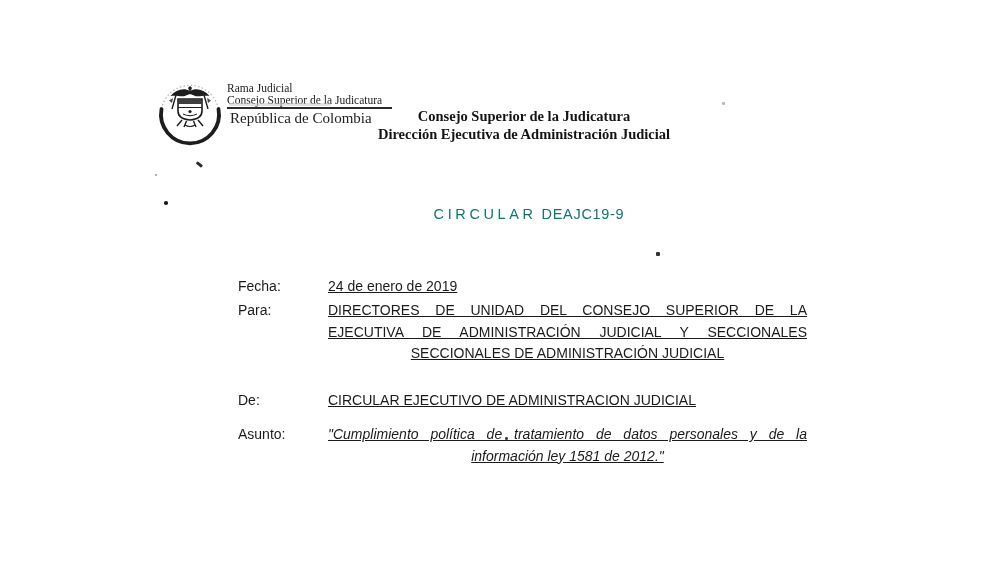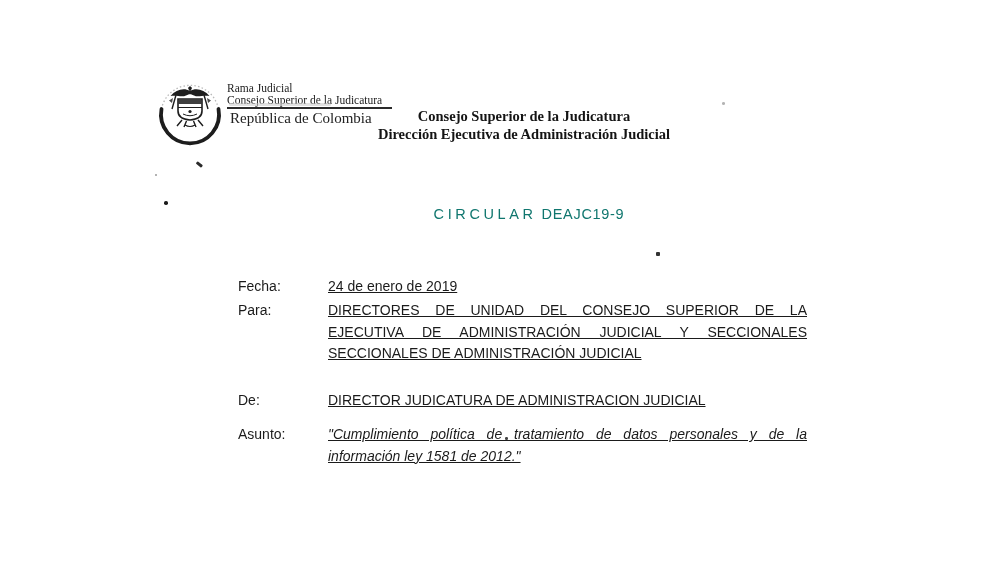--- a/index.html
+++ b/index.html
@@ -35,21 +35,21 @@
     position:absolute;left:229px;top:206px;width:600px;
     text-align:center;font-size:14.5px;color:#0f766e;white-space:nowrap;
   }
   .t-word{letter-spacing:3.6px;}
   .t-code{letter-spacing:0.7px;margin-left:5px;}
   
   .field{position:absolute;left:238px;width:572px;display:flex;font-size:14px;line-height:21.5px;}
   .field .lbl{width:90px;flex:none;}
   .field .val{width:479px;text-decoration:underline;}
   .jline{text-align:justify;text-align-last:justify;}
-  .lline{text-align:left;}
+  .lline{text-align:center;}
   .asunto .val{font-style:italic;}
   
   .speck{position:absolute;background:#2b2b2b;}
   .sp-slash{left:196px;top:163px;width:7px;height:2.5px;transform:rotate(38deg);border-radius:1px;}
   .sp-dot-faint{left:155px;top:174px;width:2px;height:2px;background:#9a9a9a;border-radius:50%;}
   .sp-dot-dark{left:164px;top:201px;width:3.5px;height:3.5px;background:#1a1a1a;border-radius:50%;}
   .sp-dot-light{left:722px;top:102px;width:3px;height:2.5px;background:#b3b3b3;border-radius:50%;}
   .sp-blob{left:656px;top:252px;width:4px;height:3.5px;background:#333;border-radius:1px;}
   .sp-comma{left:505px;top:437px;width:2.5px;height:2.5px;background:#444;border-radius:50%;}
 </style>
@@ -108,21 +108,21 @@
     <div class="lbl">Para:</div>
     <div class="val">
       <div class="jline">DIRECTORES DE UNIDAD DEL CONSEJO SUPERIOR DE LA</div>
       <div class="jline">EJECUTIVA DE ADMINISTRACIÓN JUDICIAL Y SECCIONALES</div>
       <div class="lline">SECCIONALES DE ADMINISTRACIÓN JUDICIAL</div>
     </div>
   </div>
 
   <div class="field" style="top:390px">
     <div class="lbl">De:</div>
-    <div class="val">DIRECTOR JUDICATURA DE ADMINISTRACION JUDICIAL</div>
+    <div class="val">CIRCULAR EJECUTIVO DE ADMINISTRACION JUDICIAL</div>
   </div>
 
   <div class="field asunto" style="top:424px">
     <div class="lbl">Asunto:</div>
     <div class="val">
       <div class="jline">"Cumplimiento política de tratamiento de datos personales y de la</div>
       <div class="lline">información ley 1581 de 2012."</div>
     </div>
   </div>
 

